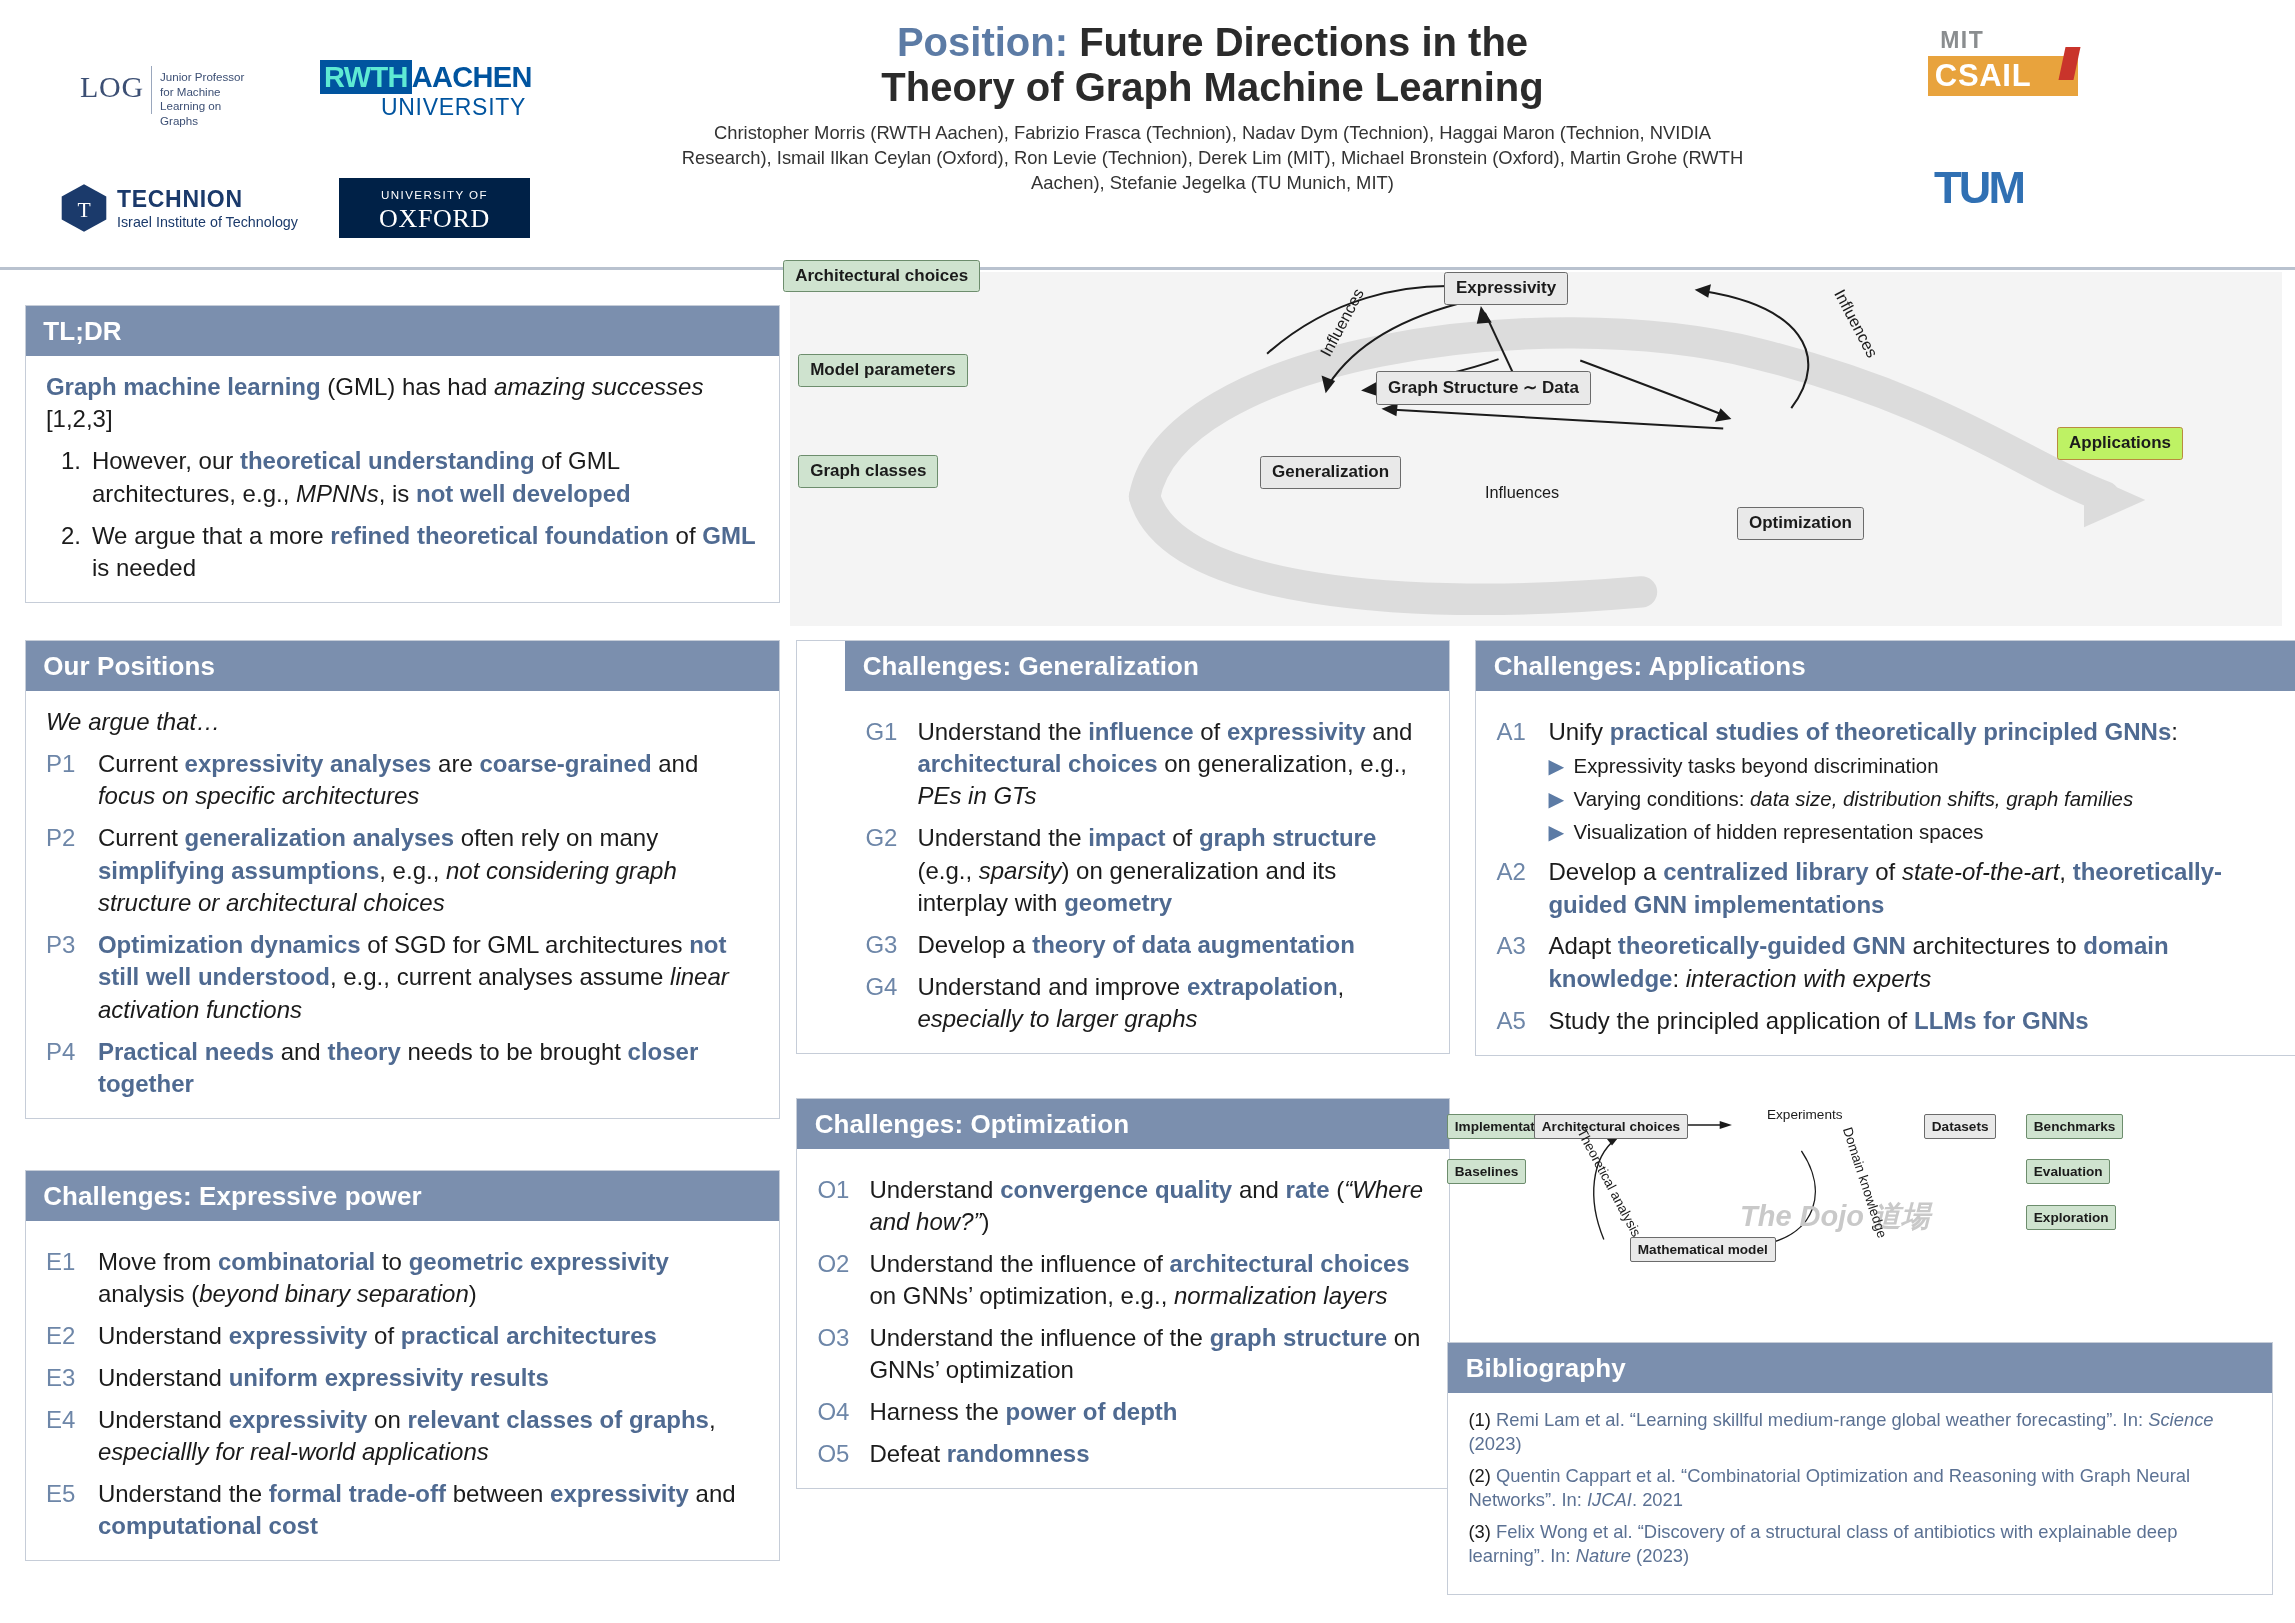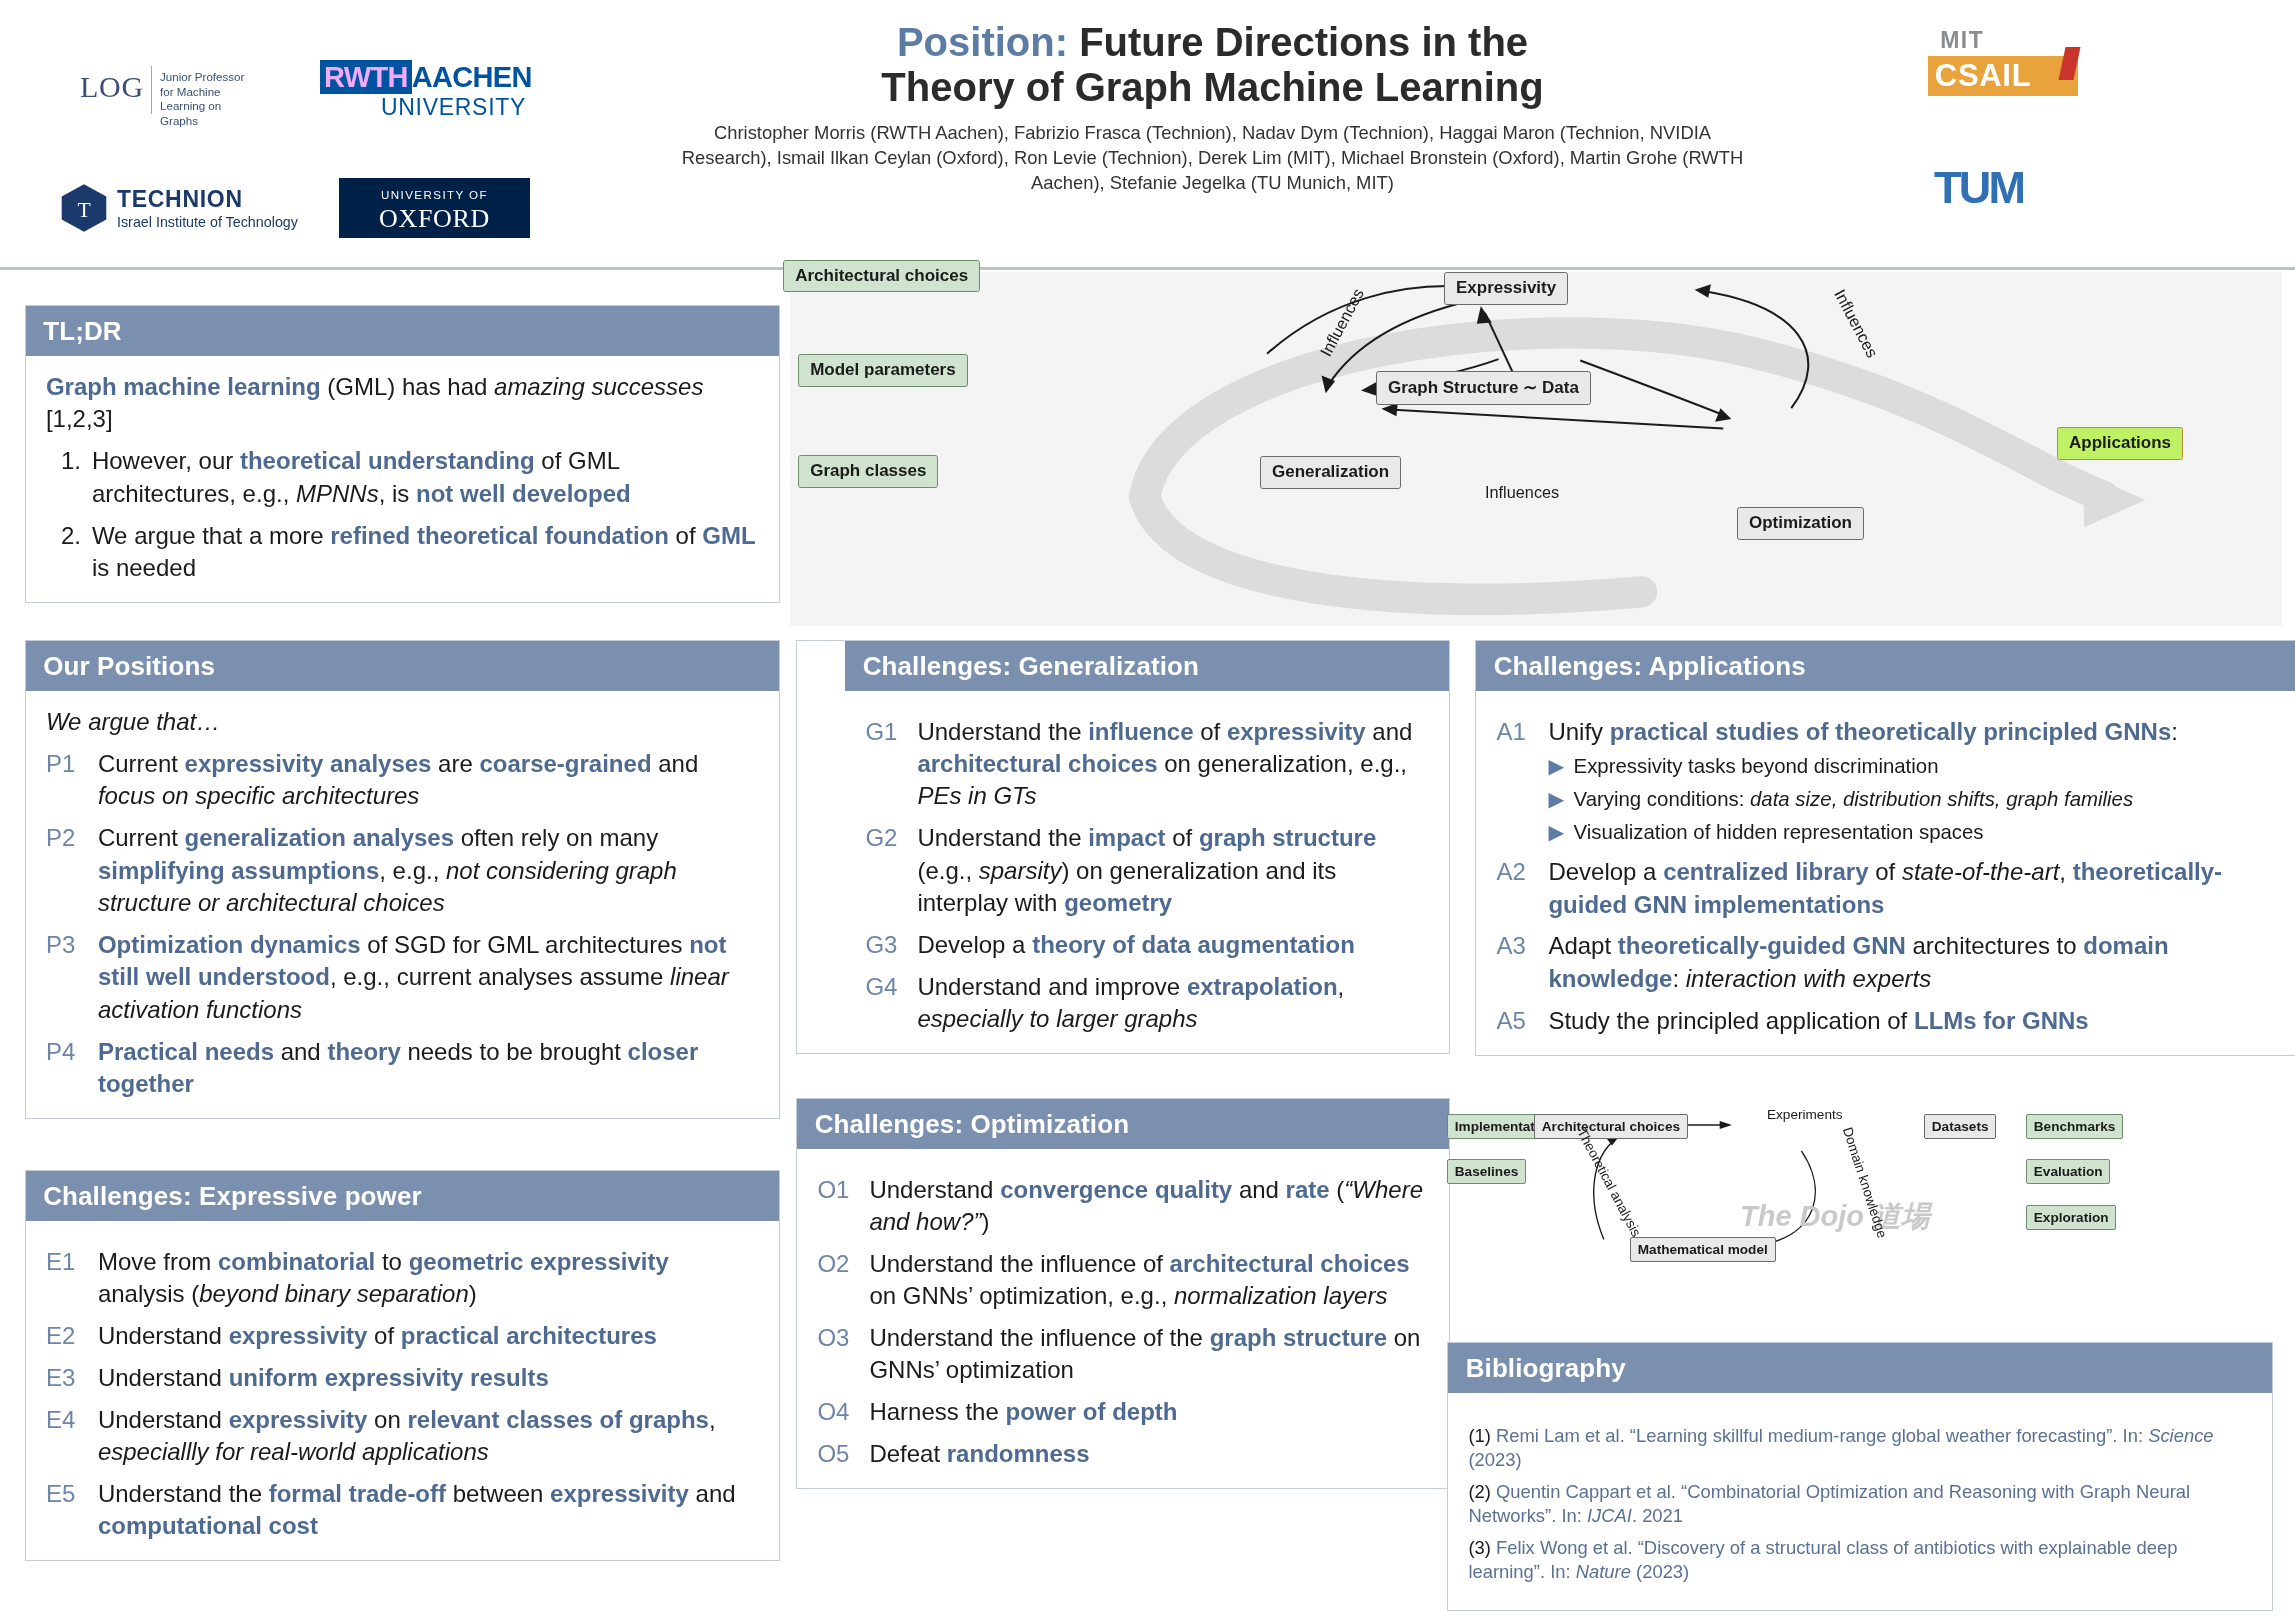--- a/index.html
+++ b/index.html
@@ -78,21 +78,21 @@
   #dojo { position:absolute; left:1447px; top:1110px; width:826px; height:218px; }
   .dnode {
     position:absolute; border:1px solid #6d8d6d; background:#cfe3cf;
     font-size:13.6px; font-weight:700; padding:4.1px 6.8px; border-radius:2px; white-space:nowrap;
   }
   .dnode.grey { background:#e9e9e9; border-color:#6b6b6b; }
   .dlabel { position:absolute; font-size:13.6px; color:#1b1b1b; white-space:nowrap; }
   #dojo-title { position:absolute; left:293px; top:87px; font-size:29px; font-style:italic; color:#c9c9c9; font-weight:700; }
 
   
-  #p-biblio .panel-body { font-size:18.4px; line-height:1.3;margin-top:16px; }
+  #p-biblio .panel-body { font-size:18.4px; line-height:1.3; }
   .bib-item { margin-bottom:8.2px; color:#5b7193; }
   .bib-item .num { color:#1b1b1b; }
 </style>
 </head>
 <body>
 
 <div id="header">
 
   <div id="title-block">
     <div class="poster-title">
@@ -105,21 +105,21 @@
   <div class="logo" id="logo-log">
     <div class="logbox" style="position:absolute;left:0;top:5.4px;font-size:30px;color:#3c4f74;letter-spacing:0.7px;">
       <span>LOG</span>
     </div>
     <div style="position:absolute;left:80px;top:5.4px;font-size:11.6px;line-height:1.25;color:#3c4f74;width:95px;">Junior Professor for Machine Learning on Graphs</div>
     <div style="position:absolute;left:71px;top:1.4px;width:1.4px;height:48px;background:#9aa7bd;"></div>
   </div>
 
   <div class="logo" id="logo-rwth">
     <div style="position:absolute;left:0;top:0;font-size:29px;font-weight:700;color:#00549f;letter-spacing:-0.7px;">
-      <span style="background:#00549f;color:#f0abfc;padding:1.4px 4.1px;">RWTH</span><span style="color:#00549f;">AACHEN</span>
+      <span style="background:#00549f;color:#5eead4;padding:1.4px 4.1px;">RWTH</span><span style="color:#00549f;">AACHEN</span>
     </div>
     <div style="position:absolute;left:61px;top:33px;font-size:23px;color:#00549f;letter-spacing:0.7px;">UNIVERSITY</div>
   </div>
 
   <div class="logo" id="logo-technion">
     <svg width="48" height="50" viewBox="0 0 70 74">
       <polygon points="35,2 68,20 68,54 35,72 2,54 2,20" fill="#1b3a6b"></polygon>
       <text x="35" y="50" font-size="32" fill="#fff" text-anchor="middle" font-family="Liberation Serif, serif">T</text>
     </svg>
     <div style="position:absolute;left:57px;top:2.7px;font-size:23px;font-weight:700;color:#1b3a6b;letter-spacing:0.7px;">TECHNION</div>

